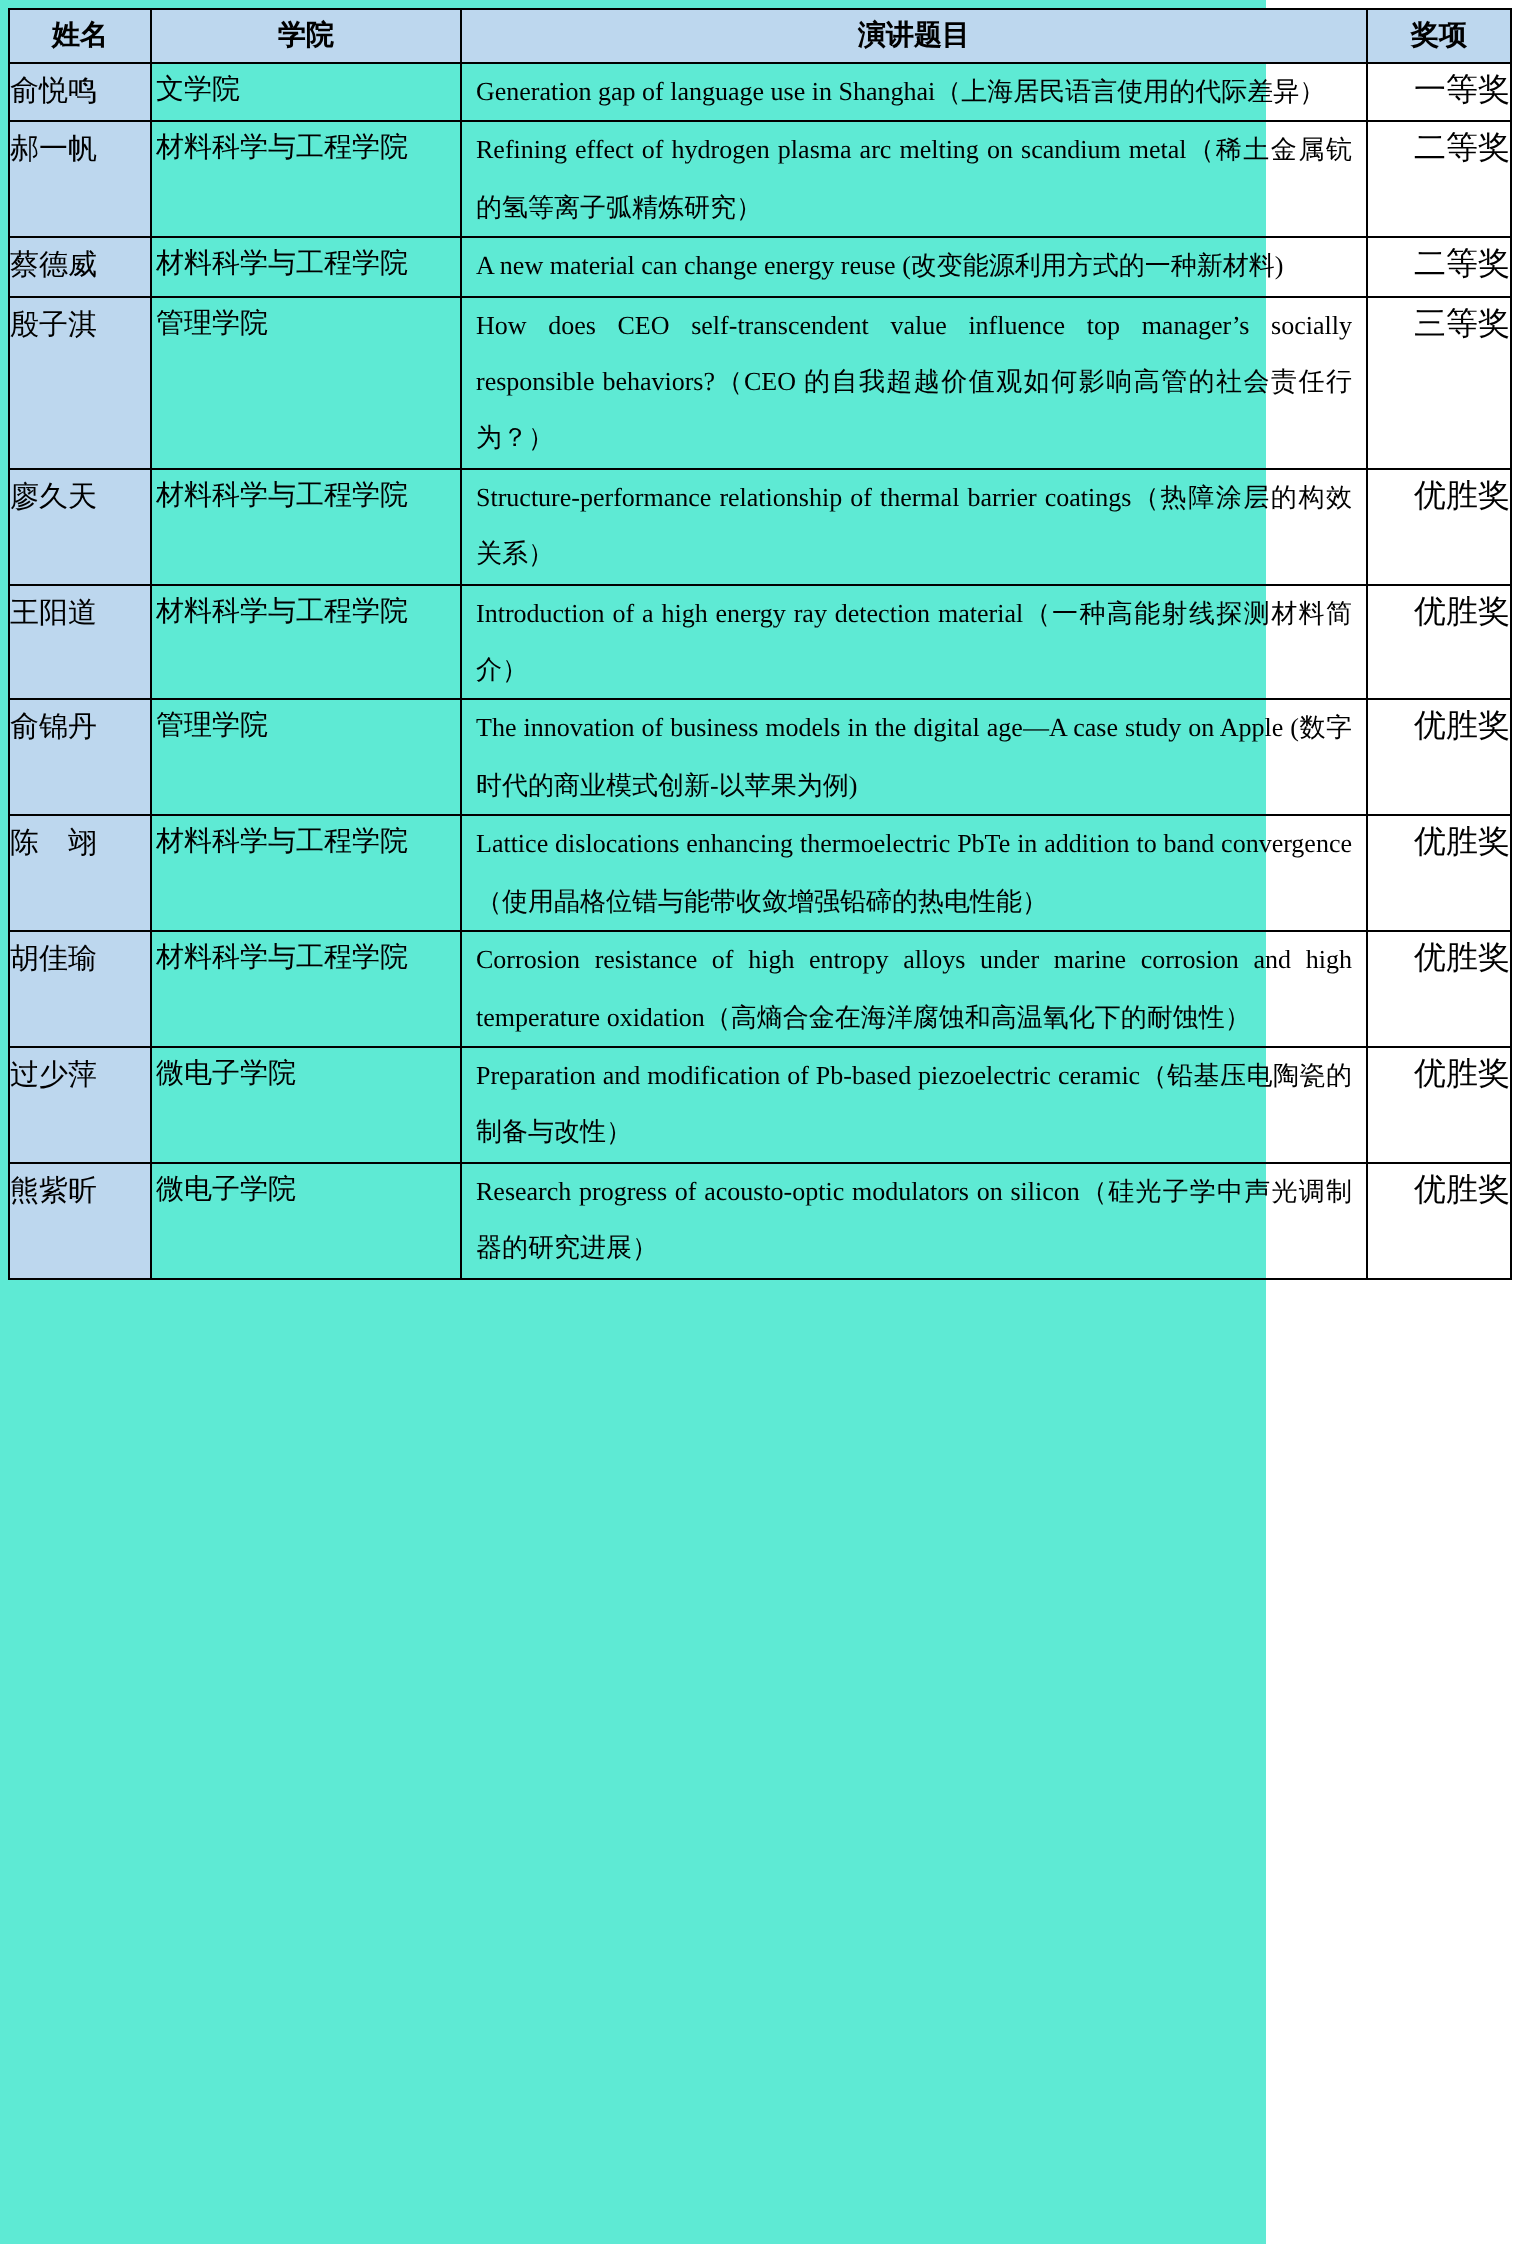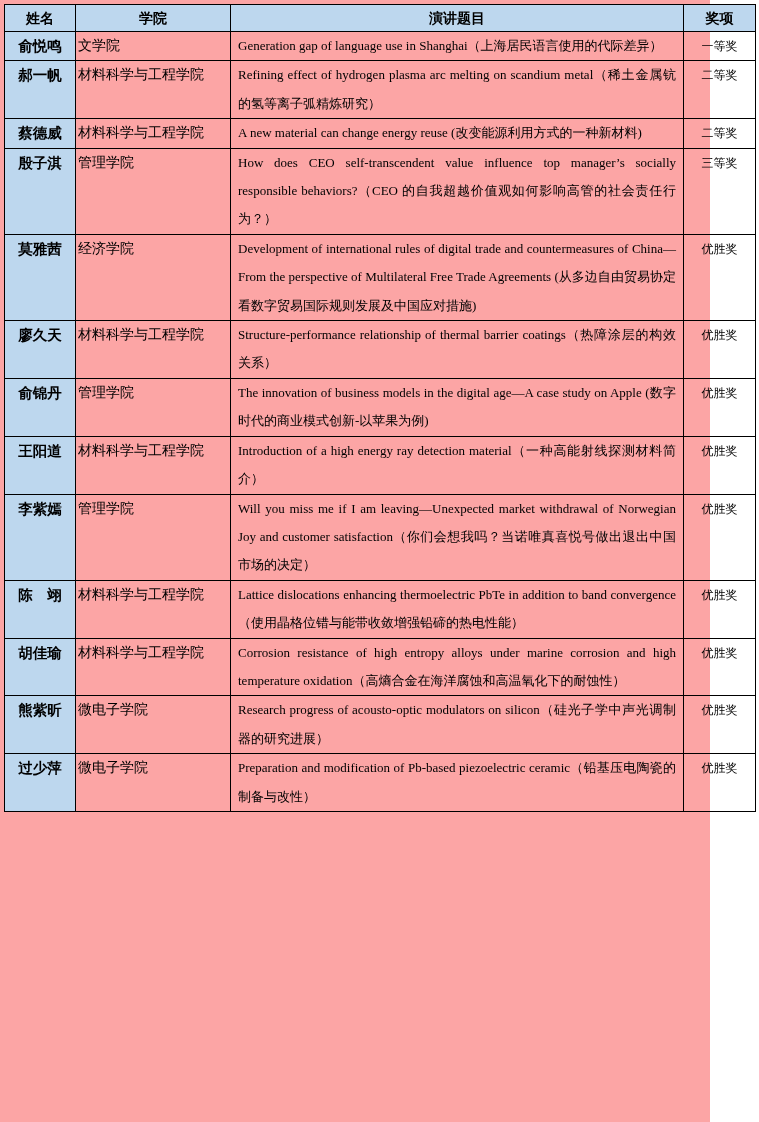--- a/index.html
+++ b/index.html
@@ -6,24 +6,24 @@
   html, body {
     margin: 0;
     padding: 0;
     background: #ffffff;
     width: 759px;
     height: 1122px;
     font-family: "Liberation Serif", "DejaVu Serif", serif;
     color: #000000;
   }
   .page {
-    width: 710px;
+    width: 633px;
     height: 1122px;
     padding: 4px 4px 0 4px;
-    background: #fca5a5;
+    background: #5eead4;
   }
   table.awards {
     border-collapse: collapse;
     table-layout: fixed;
     width: 751px;
   }
   col.c-name    { width: 71px;  }
   col.c-college { width: 155px; }
   col.c-title   { width: 453px; }
   col.c-award   { width: 72px;  }
@@ -38,40 +38,39 @@
     height: 27px;
     background: var(--header-bg, #BDD7EE);
     font-weight: bold;
     font-size: 14px;
     text-align: center;
     vertical-align: middle;
     line-height: 25px;
   }
   td.cell-name {
     background: var(--name-bg, #BDD7EE);
-    font-weight: bold;
+    font-weight: normal;
     font-size: 14.5px;
-    text-align: center;
     line-height: 28.4px;
   }
   td.cell-college {
     text-align: left;
     font-size: 14px;
     line-height: 28.4px;
     padding: 0 2px;
   }
   td.cell-title {
     text-align: justify;
     font-size: 13px;
     line-height: 28.4px;
     padding: 0 7px;
   }
   td.cell-award {
-    text-align: center;
-    font-size: 12px;
+    text-align: right;
+    font-size: 16px;
     line-height: 28.4px;
   }
 </style>
 </head>
 <body>
 
 <div class="page">
   <table class="awards">
     <colgroup>
       <col class="c-name">
@@ -111,80 +110,68 @@
 
   <tr>
     <td class="cell-name">殷子淇</td>
     <td class="cell-college">管理学院</td>
     <td class="cell-title">How does CEO self-transcendent value influence top manager’s socially responsible behaviors?（CEO 的自我超越价值观如何影响高管的社会责任行为？）</td>
     <td class="cell-award">三等奖</td>
   </tr>
 
 
 
-  <tr>
-    <td class="cell-name">莫雅茜</td>
-    <td class="cell-college">经济学院</td>
-    <td class="cell-title">Development of international rules of digital trade and countermeasures of China—From the perspective of Multilateral Free Trade Agreements (从多边自由贸易协定看数字贸易国际规则发展及中国应对措施)</td>
-    <td class="cell-award">优胜奖</td>
-  </tr>
 
   <tr>
     <td class="cell-name">廖久天</td>
     <td class="cell-college">材料科学与工程学院</td>
     <td class="cell-title">Structure-performance relationship of thermal barrier coatings（热障涂层的构效关系）</td>
+    <td class="cell-award">优胜奖</td>
+  </tr>
+
+  <tr>
+    <td class="cell-name">王阳道</td>
+    <td class="cell-college">材料科学与工程学院</td>
+    <td class="cell-title">Introduction of a high energy ray detection material（一种高能射线探测材料简介）</td>
     <td class="cell-award">优胜奖</td>
   </tr>
 
   <tr>
     <td class="cell-name">俞锦丹</td>
     <td class="cell-college">管理学院</td>
     <td class="cell-title">The innovation of business models in the digital age—A case study on Apple (数字时代的商业模式创新-以苹果为例)</td>
     <td class="cell-award">优胜奖</td>
   </tr>
 
-  <tr>
-    <td class="cell-name">王阳道</td>
-    <td class="cell-college">材料科学与工程学院</td>
-    <td class="cell-title">Introduction of a high energy ray detection material（一种高能射线探测材料简介）</td>
-    <td class="cell-award">优胜奖</td>
-  </tr>
 
-
-  <tr>
-    <td class="cell-name">李紫嫣</td>
-    <td class="cell-college">管理学院</td>
-    <td class="cell-title">Will you miss me if I am leaving—Unexpected market withdrawal of Norwegian Joy and customer satisfaction（你们会想我吗？当诺唯真喜悦号做出退出中国市场的决定）</td>
-    <td class="cell-award">优胜奖</td>
-  </tr>
 
   <tr>
     <td class="cell-name">陈　翊</td>
     <td class="cell-college">材料科学与工程学院</td>
     <td class="cell-title">Lattice dislocations enhancing thermoelectric PbTe in addition to band convergence（使用晶格位错与能带收敛增强铅碲的热电性能）</td>
     <td class="cell-award">优胜奖</td>
   </tr>
 
   <tr>
     <td class="cell-name">胡佳瑜</td>
     <td class="cell-college">材料科学与工程学院</td>
     <td class="cell-title">Corrosion resistance of high entropy alloys under marine corrosion and high temperature oxidation（高熵合金在海洋腐蚀和高温氧化下的耐蚀性）</td>
     <td class="cell-award">优胜奖</td>
   </tr>
 
 
   <tr>
-    <td class="cell-name">熊紫昕</td>
+    <td class="cell-name">过少萍</td>
     <td class="cell-college">微电子学院</td>
-    <td class="cell-title">Research progress of acousto-optic modulators on silicon（硅光子学中声光调制器的研究进展）</td>
+    <td class="cell-title">Preparation and modification of Pb-based piezoelectric ceramic（铅基压电陶瓷的制备与改性）</td>
     <td class="cell-award">优胜奖</td>
   </tr>
 
   <tr>
-    <td class="cell-name">过少萍</td>
+    <td class="cell-name">熊紫昕</td>
     <td class="cell-college">微电子学院</td>
-    <td class="cell-title">Preparation and modification of Pb-based piezoelectric ceramic（铅基压电陶瓷的制备与改性）</td>
+    <td class="cell-title">Research progress of acousto-optic modulators on silicon（硅光子学中声光调制器的研究进展）</td>
     <td class="cell-award">优胜奖</td>
   </tr>
 
 </tbody>
   </table>
 </div>
 
 </body></html>

